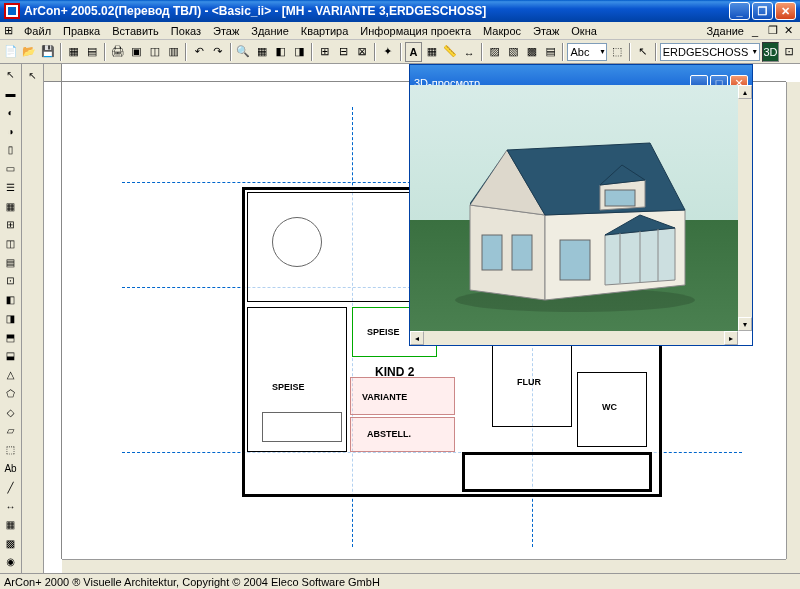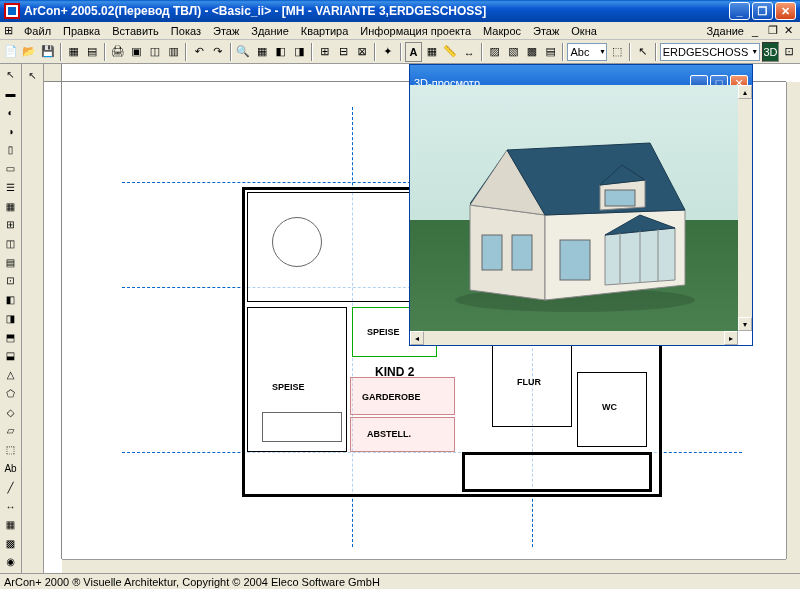--- a/index.html
+++ b/index.html
@@ -226,21 +226,21 @@
 
         <div class="room green" style="left:110px;top:120px;width:85px;height:50px"></div>
         <div class="label" style="left:125px;top:140px">SPEISE</div>
         <div class="label" style="left:215px;top:125px">HAR</div>
 
         <div class="room" style="left:5px;top:120px;width:100px;height:145px"></div>
         <div class="label" style="left:30px;top:195px">SPEISE</div>
         <div class="label" style="left:133px;top:178px;font-size:12px">KIND 2</div>
 
         <div class="room pink" style="left:108px;top:190px;width:105px;height:38px"></div>
-        <div class="label" style="left:120px;top:205px">GARDEROBE</div>
+        <div class="label" style="left:120px;top:205px">VARIANTE</div>
         <div class="room pink" style="left:108px;top:230px;width:105px;height:35px"></div>
         <div class="label" style="left:125px;top:242px">ABSTELL.</div>
 
         <div class="room" style="left:250px;top:150px;width:80px;height:90px"></div>
         <div class="label" style="left:275px;top:190px">FLUR</div>
         <div class="room" style="left:335px;top:185px;width:70px;height:75px"></div>
         <div class="label" style="left:360px;top:215px">WC</div>
 
         <div class="room" style="left:220px;top:265px;width:190px;height:40px;border:3px solid #000"></div>
 

